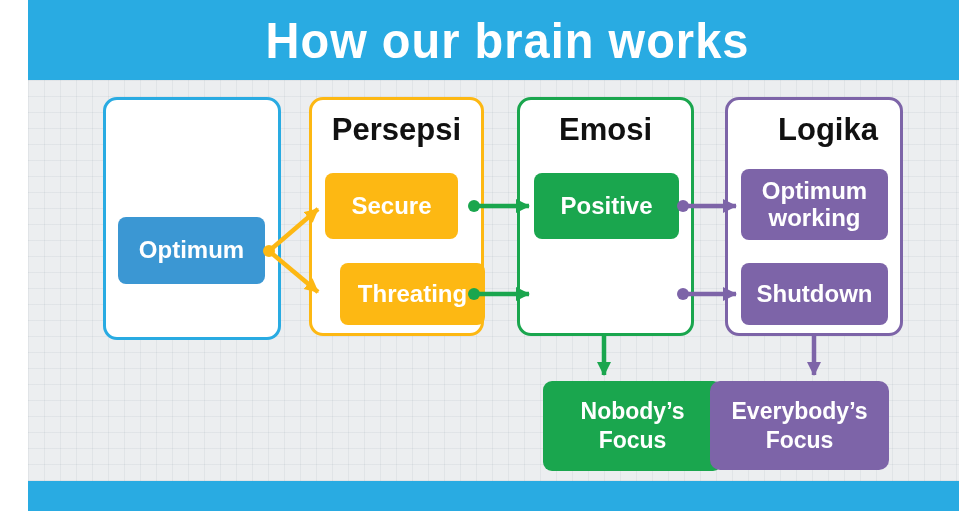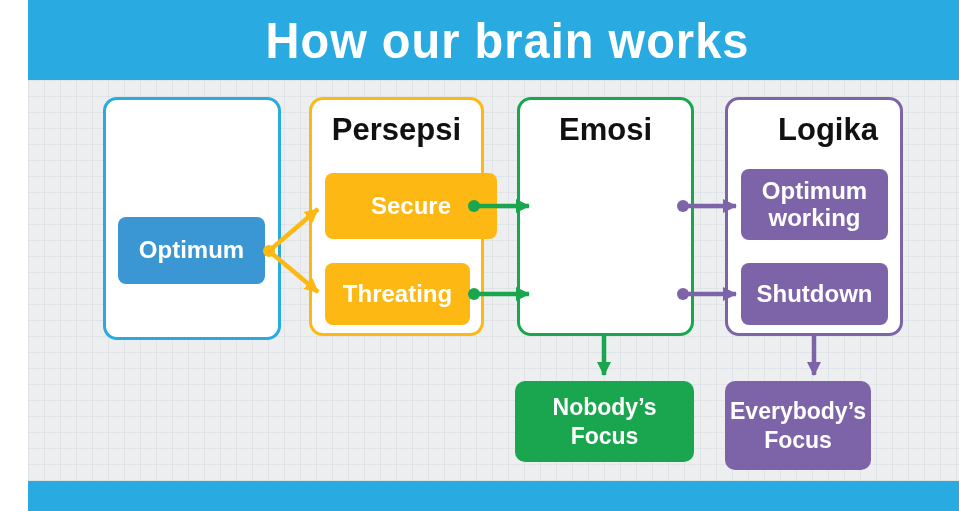--- a/index.html
+++ b/index.html
@@ -64,39 +64,39 @@
     z-index: 3;
     border-radius: 8px;
     color: var(--color-node-text, #fff);
     display: flex; align-items: center; justify-content: center;
     font-size: 24px; font-weight: 700;
     text-align: center; line-height: 1.12;
     white-space: pre-line;
     box-sizing: border-box;
   }
   #node-stimulus  { left: 90px;  top: 217px; width: 147px; height: 67px; background: var(--color-stimulus-blue, #3b97d3); }
-  #node-secure    { left: 297px; top: 173px; width: 172px; height: 66px; background: var(--color-yellow, #fdb813); }
-  #node-threating { left: 297px; top: 263px; width: 145px; height: 62px; background: var(--color-yellow, #fdb813); }
+  #node-secure    { left: 297px; top: 173px; width: 133px; height: 66px; background: var(--color-yellow, #fdb813); }
+  #node-threating { left: 312px; top: 263px; width: 145px; height: 62px; background: var(--color-yellow, #fdb813); }
   #node-positive  { left: 506px; top: 173px; width: 145px; height: 66px; background: var(--color-green, #1aa64e); }
   #node-negatif   { left: 506px; top: 263px; width: 145px; height: 62px; background: var(--color-green, #1aa64e); }
   #node-optimum   { left: 713px; top: 169px; width: 147px; height: 71px; background: var(--color-purple, #7d64a8); }
   #node-shutdown  { left: 713px; top: 263px; width: 147px; height: 62px; background: var(--color-purple, #7d64a8); }
 
   .outcome {
     position: absolute;
     z-index: 3;
     border-radius: 10px;
     color: var(--color-node-text, #fff);
     display: flex; align-items: center; justify-content: center;
     font-size: 23px; font-weight: 700;
     text-align: center; line-height: 1.25;
     white-space: pre-line;
   }
-  #outcome-nobodys    { left: 487px; top: 381px; width: 179px; height: 81px; background: var(--color-green, #1aa64e); }
-  #outcome-everybodys { left: 697px; top: 381px; width: 146px; height: 89px; background: var(--color-purple, #7d64a8); }
+  #outcome-nobodys    { left: 515px; top: 381px; width: 179px; height: 90px; background: var(--color-green, #1aa64e); border-radius: 9px; }
+  #outcome-everybodys { left: 682px; top: 381px; width: 179px; height: 89px; background: var(--color-purple, #7d64a8); }
 
   svg.arrows {
     position: absolute; left: 0; top: 0;
     width: 959px; height: 511px;
     z-index: 4;
     pointer-events: none;
   }
   .stroke-yellow { stroke: var(--color-yellow, #fdb813); }
   .stroke-green  { stroke: var(--color-green, #1aa64e); }
   .stroke-purple { stroke: var(--color-purple, #7d64a8); }
@@ -119,20 +119,21 @@
   <div class="card" id="card-emosi"></div>
   <div class="card" id="card-logika"></div>
 
   <div class="card-header" id="hdr-persepsi">Persepsi</div>
   <div class="card-header" id="hdr-emosi">Emosi</div>
   <div class="card-header" id="hdr-logika">Logika</div>
 
   <div class="node" id="node-stimulus">Optimum</div>
   <div class="node" id="node-secure">Secure</div>
   <div class="node" id="node-threating">Threating</div>
+  <div class="node" id="node-positive">Positive</div>
   <div class="node" id="node-optimum">Optimum
 working</div>
   <div class="node" id="node-shutdown">Shutdown</div>
 
   <div class="outcome" id="outcome-nobodys">Nobody’s
 Focus</div>
   <div class="outcome" id="outcome-everybodys">Everybody’s
 Focus</div>
 
   <svg class="arrows" viewBox="0 0 959 511" xmlns="http://www.w3.org/2000/svg">

